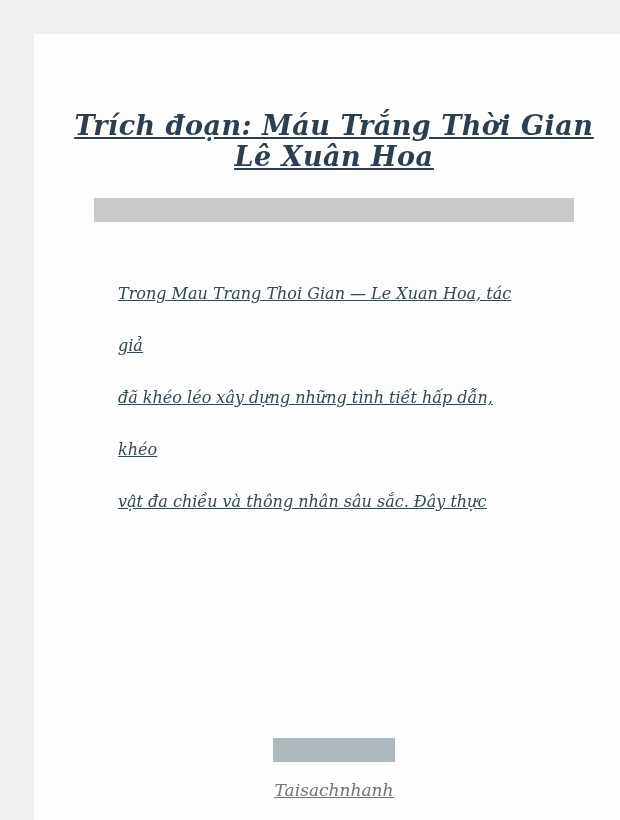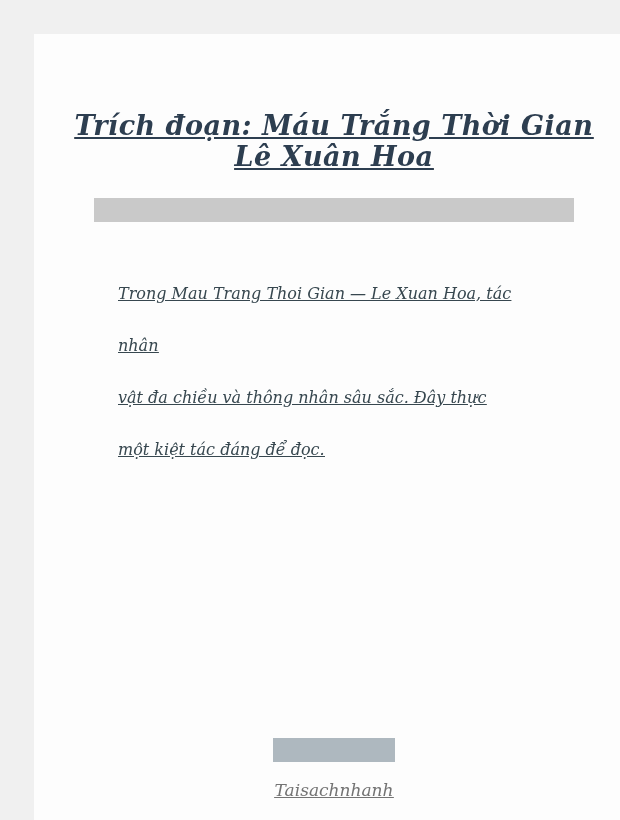--- a/index.html
+++ b/index.html
@@ -66,23 +66,24 @@
 
 <div class="canvas">
   <div class="page">
 
     <h1 class="title">Trích đoạn: Máu Trắng Thời Gian Lê Xuân Hoa</h1>
 
     <div class="divider"></div>
 
     <div class="body-text">
       <div class="body-line">Trong Mau Trang Thoi Gian — Le Xuan Hoa, tác</div>
-      <div class="body-line">nhân</div>
+      <div class="body-line">giả</div>
+      <div class="body-line">đã khéo léo xây dựng những tình tiết hấp dẫn,</div>
+      <div class="body-line">khéo</div>
       <div class="body-line">vật đa chiều và thông nhân sâu sắc. Đây thực</div>
-      <div class="body-line">một kiệt tác đáng để đọc.</div>
     </div>
 
     <div class="footer">
       <div class="footer-line"></div>
       <div class="footer-text">Taisachnhanh</div>
     </div>
 
   </div>
 </div>
 

